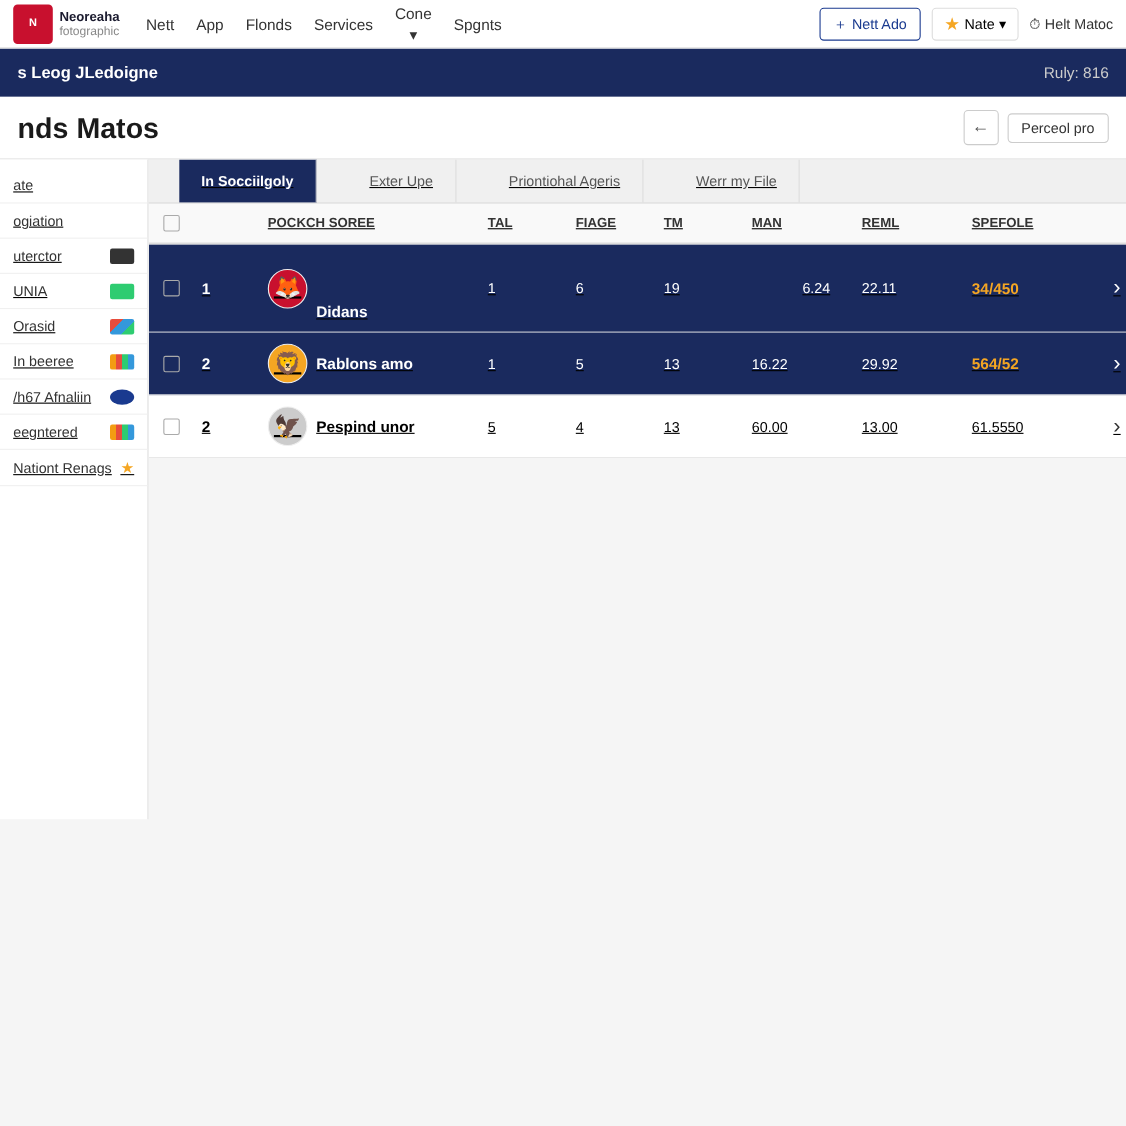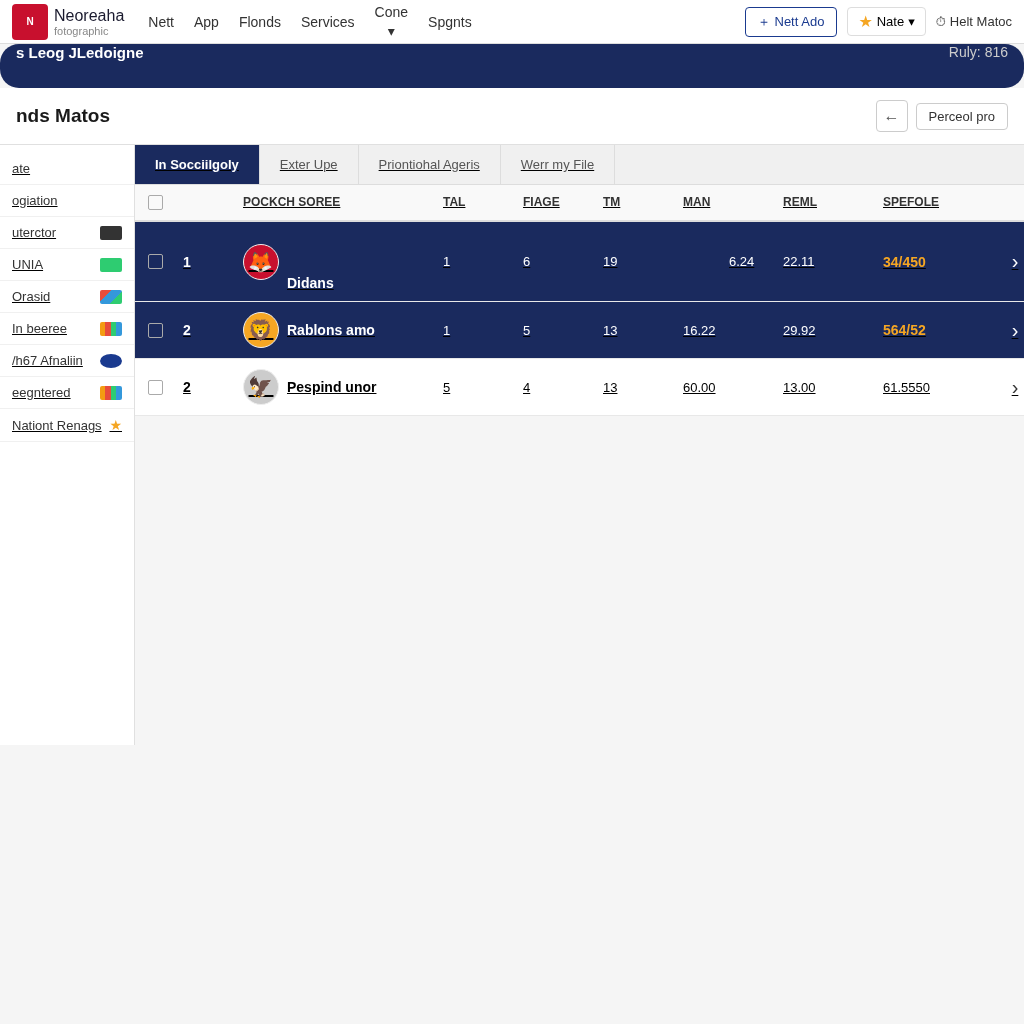--- a/index.html
+++ b/index.html
@@ -12,21 +12,21 @@
       position: relative; z-index: 10;
     }
     .topnav-logo {
       display: flex; align-items: center; gap: 6px; margin-right: 24px;
     }
     .logo-icon {
       width: 36px; height: 36px; background: #c8102e; border-radius: 4px;
       display: flex; align-items: center; justify-content: center;
       color: #fff; font-weight: bold; font-size: 10px; flex-shrink: 0;
     }
-    .logo-text { font-size: 16px; font-weight: normal; color: #1a1a2e; line-height: 1.2; }
+    .logo-text { font-size: 12px; font-weight: bold; color: #1a1a2e; line-height: 1.2; }
     .logo-sub { font-size: 11px; color: #888; }
     .topnav-links { display: flex; align-items: center; gap: 20px; flex: 1; }
     .nav-link {
       font-size: 14px; color: #333; text-decoration: none; cursor: pointer;
       white-space: nowrap;
     }
     .nav-link.dropdown { display: flex; align-items: center; gap: 3px; flex-direction: column; }
     .topnav-actions { display: flex; align-items: center; gap: 10px; }
     .btn-add {
       display: flex; align-items: center; gap: 4px;
@@ -40,31 +40,31 @@
     }
     .user-star { color: #f5a623; font-size: 16px; }
     .clock-badge {
       display: flex; align-items: center; gap: 4px;
       font-size: 13px; color: #333; cursor: pointer;
     }
 
     
     .breadcrumb-bar {
       background: #1a2a5e; color: #fff; padding: 0 16px;
-      height: 44px; display: flex; align-items: flex-start; justify-content: space-between; border-radius: 19px;
+      height: 44px; display: flex; align-items: center; justify-content: space-between;
     }
     .breadcrumb-text { font-size: 15px; font-weight: 600; }
     .breadcrumb-right { font-size: 14px; color: #ccc; }
 
     
     .page-header {
       background: #fff; border-bottom: 1px solid #e0e0e0;
       padding: 12px 16px; display: flex; align-items: center; justify-content: space-between;
     }
-    .page-title { font-size: 19px; font-weight: bold; color: #1a1a1a; }
+    .page-title { font-size: 26px; font-weight: bold; color: #1a1a1a; }
     .page-header-actions { display: flex; align-items: center; gap: 8px; }
     .btn-icon {
       background: #fff; border: 1px solid #ccc; border-radius: 4px;
       width: 32px; height: 32px; display: flex; align-items: center; justify-content: center;
       cursor: pointer; font-size: 16px; color: #555;
     }
     .btn-text {
       background: #fff; border: 1px solid #ccc; border-radius: 4px;
       padding: 5px 12px; cursor: pointer; font-size: 13px; color: #333;
     }
@@ -101,21 +101,21 @@
     
     .content-area { flex: 1; display: flex; flex-direction: column; overflow: hidden; }
 
     
     .tabs-bar {
       display: flex; background: #f0f0f0; border-bottom: 1px solid #ddd;
     }
     .tab {
       padding: 12px 20px; cursor: pointer; font-size: 13px; color: #555;
       border-right: 1px solid #ddd; white-space: nowrap;
-      display: flex; align-items: center;
+      display: flex; align-items: center; margin-left: 28px;
     }
     .tab.active {
       background: #1a2a5e; color: #fff; font-weight: 600;
     }
 
     
     .table-area { flex: 1; overflow: auto; }
     .table-wrapper { width: 100%; }
 
     

